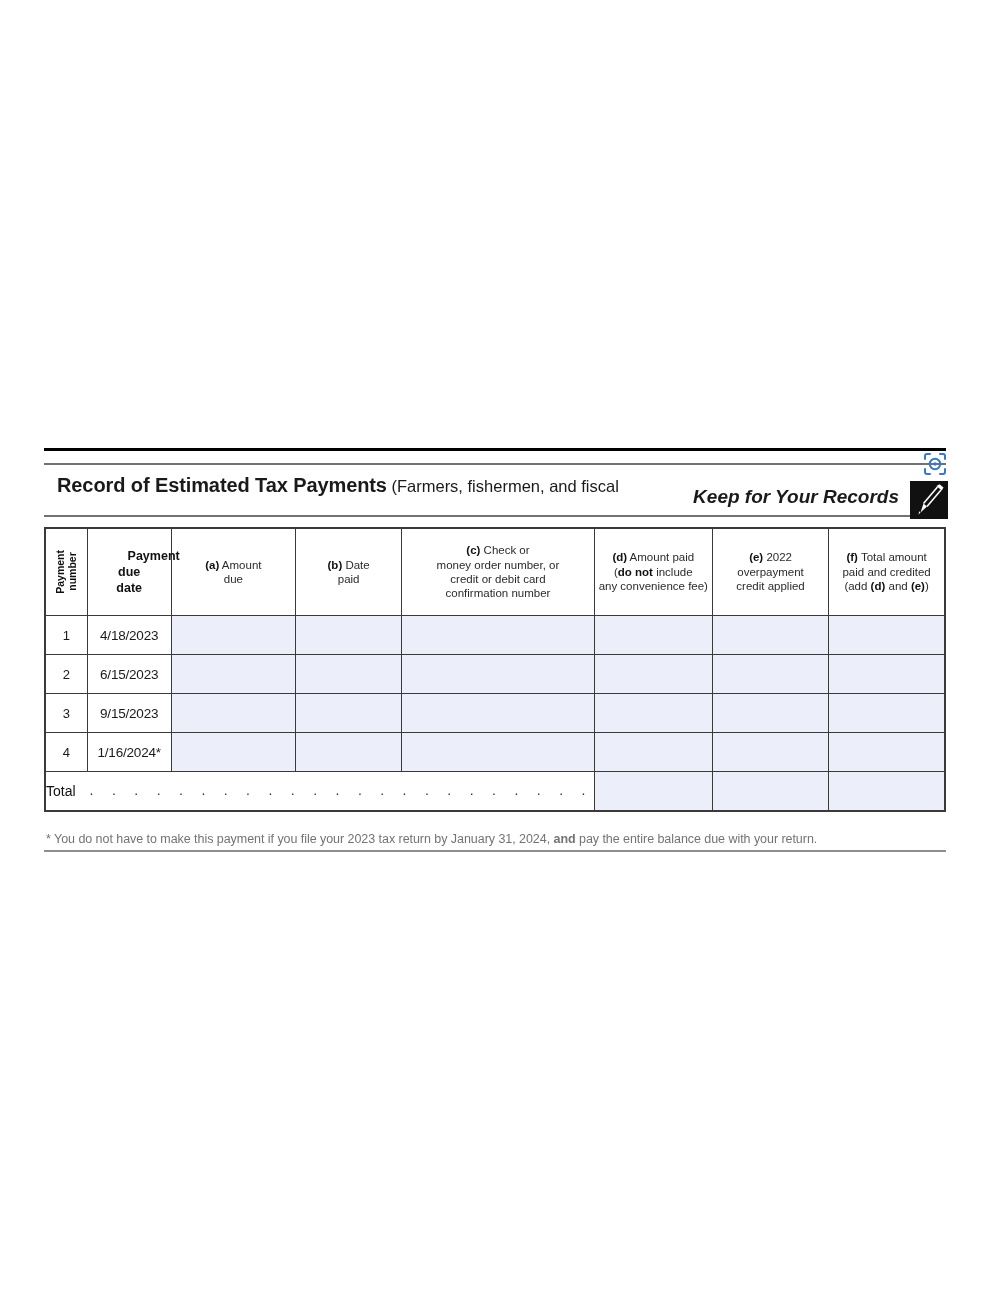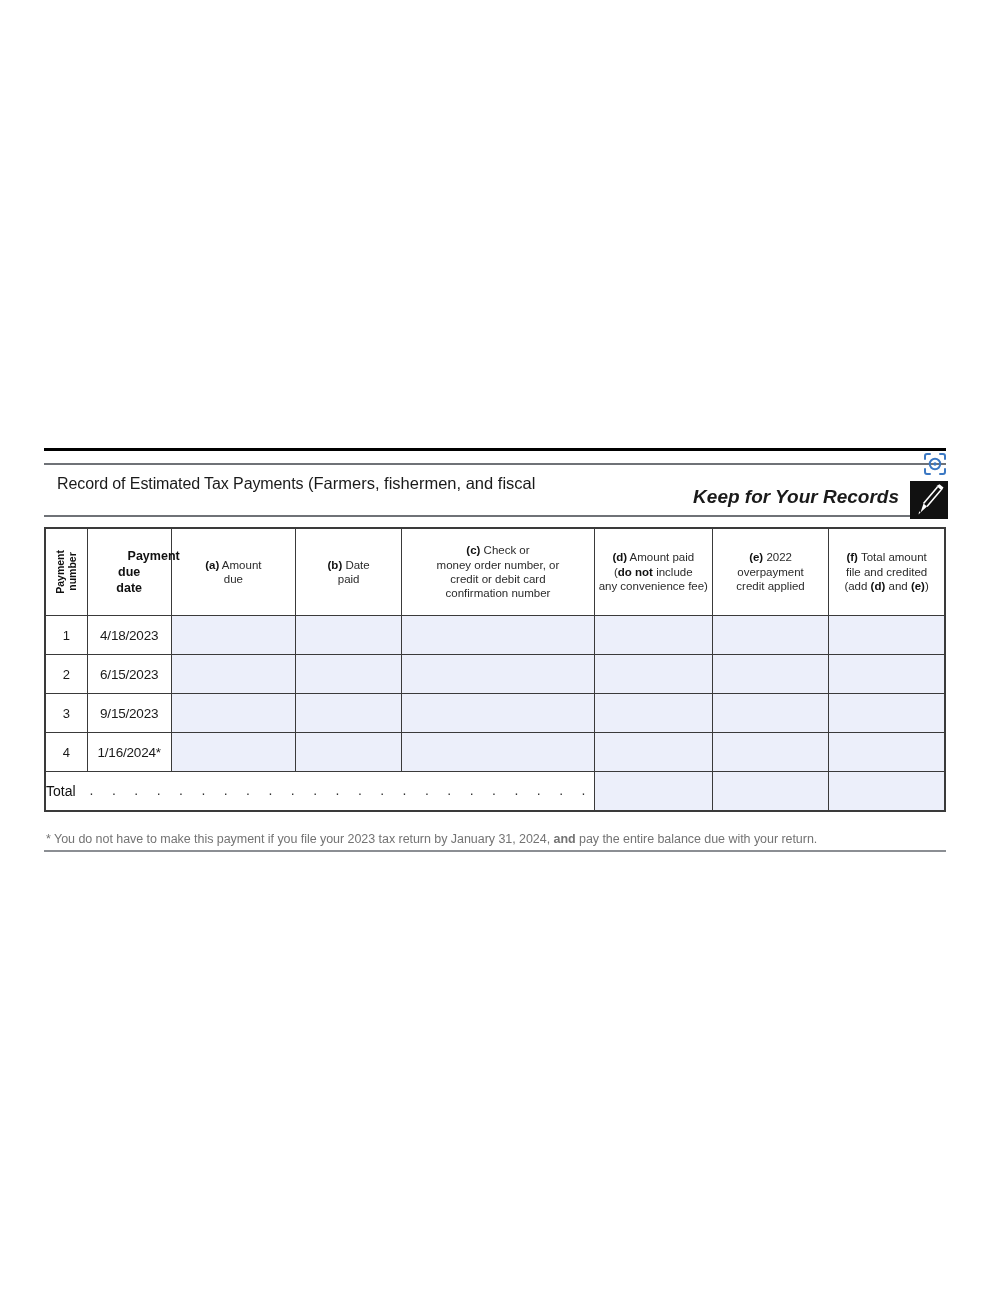--- a/index.html
+++ b/index.html
@@ -48,22 +48,22 @@
   #title-band {
     position: relative;
     padding: 9px 0 6px 13px;
     min-height: 50px;
     box-sizing: border-box;
   }
   #title-line-wrap {
     max-width: 640px;
   }
   .title-strong {
-    font-size: 16px;
-    font-weight: normal;
+    font-size: 20px;
+    font-weight: bold;
     letter-spacing: -0.1px;
   }
   .title-rest {
     font-size: 16.5px;
     font-weight: normal;
   }
   .title-italic {
     font-style: italic;
     font-size: 16.5px;
   }
@@ -303,21 +303,21 @@
           <div><span>(</span><b>do not</b><span> include</span></div>
           <div>any convenience fee)</div>
         </td>
         <td>
           <b>(e)</b><span style="white-space:pre-line"> 2022
 overpayment
 credit applied</span>
         </td>
         <td>
           <div><b>(f)</b><span> Total amount</span></div>
-          <div>file and credited</div>
+          <div>paid and credited</div>
           <div><span>(add </span><b>(d)</b><span> and </span><b>(e)</b><span>)</span></div>
         </td>
       </tr>
     </thead>
     <tbody>
 
       <tr class="data-row">
         <td class="c-num">1</td>
         <td class="c-date">4/18/2023</td>
         <td class="fillable"></td>

